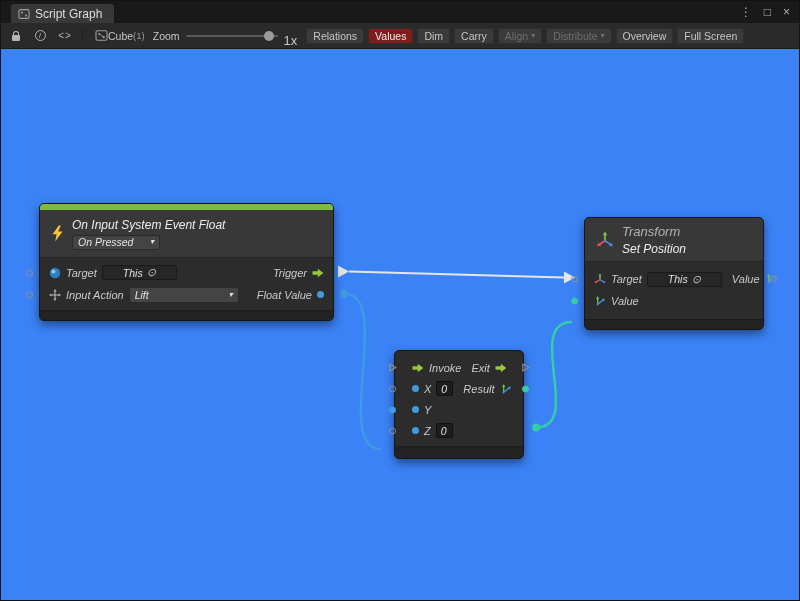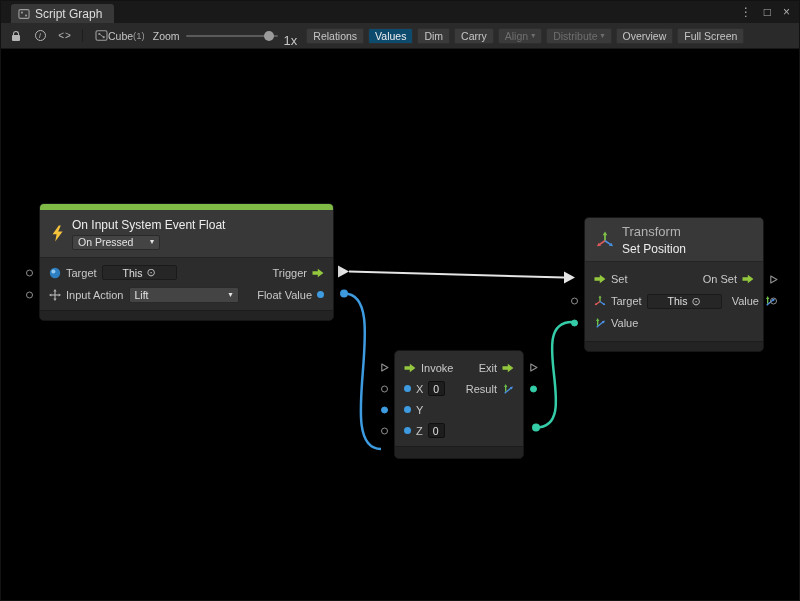--- a/index.html
+++ b/index.html
@@ -21,26 +21,26 @@
   .code-glyph { color:#b5b5b5; font-size:10px; letter-spacing:-1px; }
   .tb-div { width:1px; height:13px; background:#1d1d1d; margin:0 4px; flex:0 0 1px; }
   .tb-target { display:flex; align-items:center; padding:0 4px; flex:0 0 auto; }
   .cnt { color:#9a9a9a; font-size:9.5px; }
   .zoom-label { flex:0 0 auto; }
   .zoom-slider { position:relative; width:92px; height:14px; margin:0 2px; flex:0 0 92px; }
   .z-track { position:absolute; left:0; right:0; top:6px; height:2px; background:#5a5a5a; border-radius:1px; }
   .z-handle { position:absolute; top:2px; left:78px; width:10px; height:10px; border-radius:50%; background:#9a9a9a; }
   .zoom-val { margin-right:5px; font-size:13px; flex:0 0 auto;margin-top:10px; }
   .tbtn { flex:0 0 auto; height:16px; background:#3a3a3a; border:1px solid #2e2e2e; border-radius:2px; color:#c6c6c6; font-size:10.5px; font-family:inherit; padding:0 6px; display:flex; align-items:center; gap:3px; }
-  .tbtn.active { background:#0c4a6e; color:#efefef; }
+  .tbtn.active { background:#7f1d1d; color:#efefef; }
   .tbtn.disabled { color:#6e6e6e; }
   .ddc { font-size:8px; line-height:1; }
 
   
-  .canvas { position:relative; flex:1; background:#000000; overflow:hidden; }
+  .canvas { position:relative; flex:1; background:#3b82f6; overflow:hidden;font-style:italic; }
   .wires { position:absolute; left:0; top:0; }
 
   
   .node { position:absolute; background:#2c2c2c; border:1px solid #161616; border-radius:5px; box-shadow:0 4px 10px rgba(0,0,0,.45); }
   .accent { height:6px; border-radius:4px 4px 0 0; background:#7eba45; }
   .nhead { background:#383838; display:flex; align-items:center; gap:8px; padding:0 11px; border-bottom:1px solid #242424; }
   .node:not(.ev) .nhead { border-radius:4px 4px 0 0; }
   .htxt { display:flex; flex-direction:column; justify-content:center; gap:3px; }
   .ntitle { font-size:12px; color:#ededed; }
   .ntype { font-size:13px; color:#b2b2b2; }
@@ -51,21 +51,21 @@
   .ico { display:flex; align-items:center; flex:0 0 auto; }
 
   #node-event { left:38px; top:154px; width:295px; }
   #node-event .nhead { height:48px; }
   #node-event .nbody { padding:4px 0; }
   #node-event .nrow { height:21px; margin-bottom:1px; }
   #node-event .nfoot { height:10px; }
 
   #node-vector { left:393px; top:301px; width:130px; }
   #node-vector .nhead { height:40px; }
-  #node-vector .nbody { padding:6px 0 5px; }
+  #node-vector .nbody { padding:6px 8px 5px; }
   #node-vector .nrow { height:21px; }
   #node-vector .nfoot { height:12px; }
 
   #node-transform { left:583px; top:168px; width:180px; }
   #node-transform .nhead { height:44px; }
   #node-transform .nbody { padding:6px 0 7px; }
   #node-transform .nrow { height:22px; }
   #node-transform .nfoot { height:10px; }
 
   .dd { background:#444; border:1px solid #292929; border-radius:2px; height:16px; display:inline-flex; align-items:center; padding:0 5px; gap:5px; font-size:10.5px; color:#e3e3e3; flex:0 0 auto; }
@@ -317,40 +317,20 @@
               <polygon points="17.1,15.2 12.9,14.8 15.3,11.7" fill="#4a90e2"></polygon>
             </svg>
         </span>
         <span class="htxt">
           <span class="ntype">Transform</span>
           <span class="nname">Set Position</span>
         </span>
       </div>
       <div class="nbody">
         <div class="nrow">
-          <span class="ico">
-            <svg width="12" height="10" viewBox="0 0 12 10">
-                <path d="M0.5 3.2 H5.8 V0.8 L11.4 5 L5.8 9.2 V6.8 H0.5 Z" fill="#93c83e"></path>
-              </svg>
-          </span>
-          <span>Set</span>
-          <span class="spacer"></span>
-          <span>On Set</span>
-          <span class="ico">
-            <svg width="12" height="10" viewBox="0 0 12 10">
-                <path d="M0.5 3.2 H5.8 V0.8 L11.4 5 L5.8 9.2 V6.8 H0.5 Z" fill="#93c83e"></path>
-              </svg>
-          </span>
-          <span class="eport r">
-            <svg width="10" height="12" viewBox="0 0 10 12">
-                <path d="M2 2.2 L8.8 6 L2 9.8 Z" fill="none" stroke="#8f8f8f" stroke-width="1.3" stroke-linejoin="round"></path>
-              </svg>
-          </span>
-        </div>
-        <div class="nrow">
           <span class="eport l">
               <span class="pc"></span>
             </span>
           <span class="ico">
             <svg width="12" height="12" viewBox="0 0 18 18">
                 <line x1="9" y1="9.8" x2="9" y2="3.4" stroke="#7ec24a" stroke-width="2"></line>
                 <polygon points="9,0.6 6.7,4.2 11.3,4.2" fill="#7ec24a"></polygon>
                 <line x1="9" y1="9.8" x2="3.6" y2="13.4" stroke="#e05c5c" stroke-width="2"></line>
                 <polygon points="0.9,15.2 5.1,14.8 2.7,11.7" fill="#e05c5c"></polygon>
                 <line x1="9" y1="9.8" x2="14.4" y2="13.4" stroke="#4a90e2" stroke-width="2"></line>

